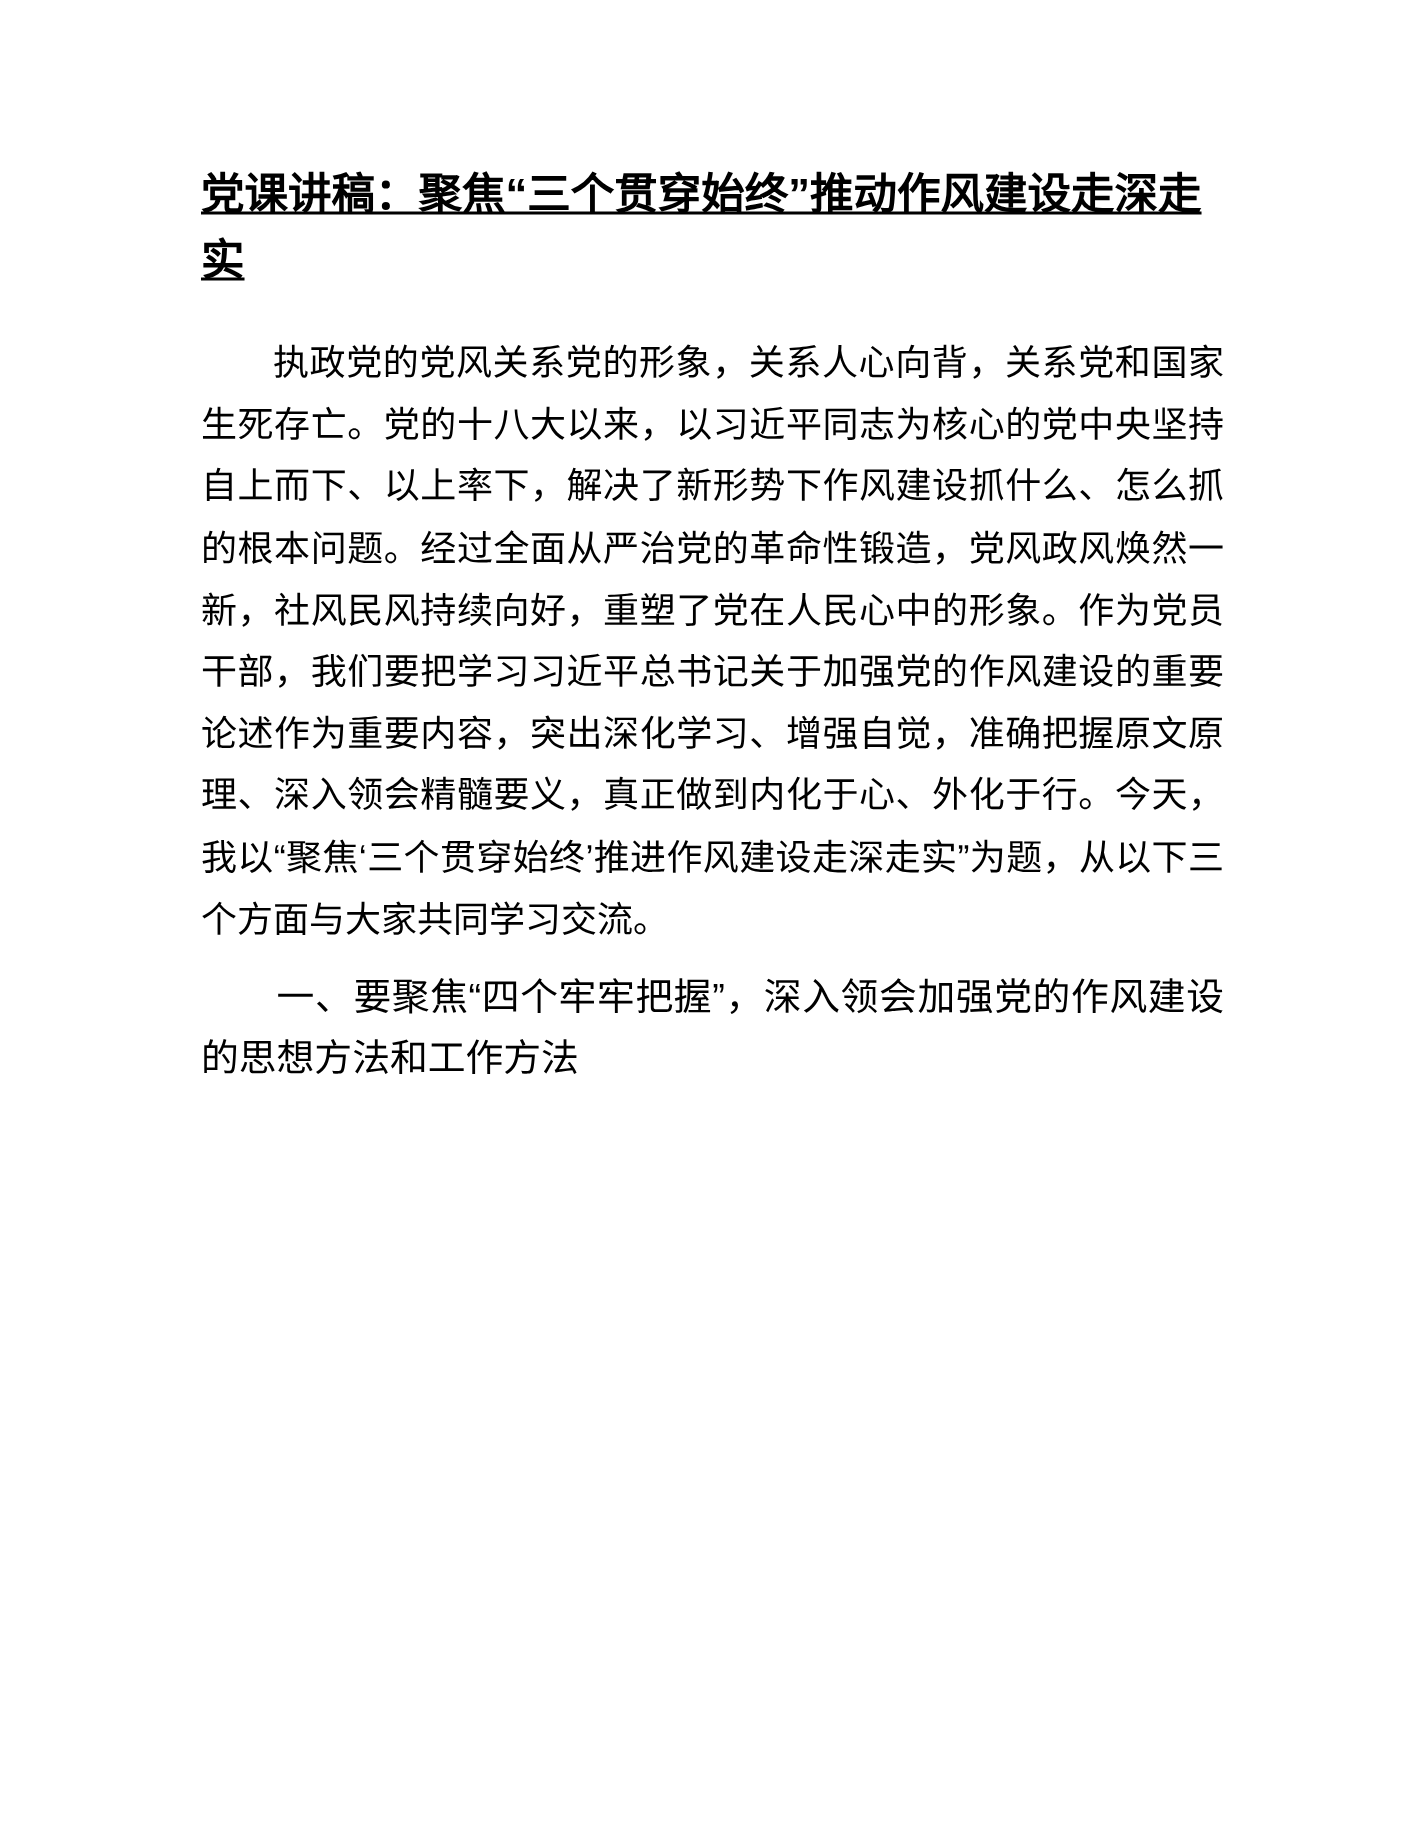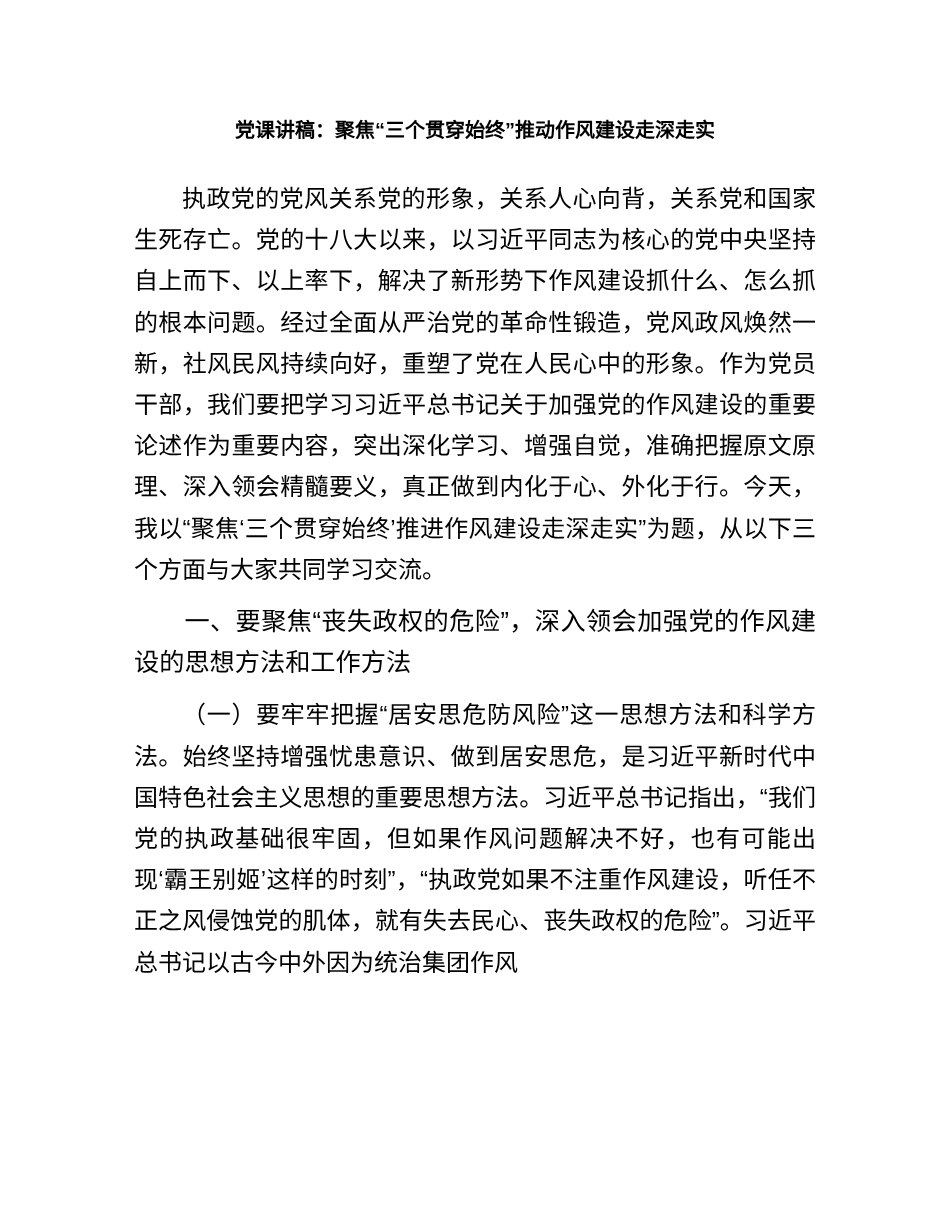--- a/index.html
+++ b/index.html
@@ -19,27 +19,28 @@
     box-sizing: border-box;
     overflow: hidden;
   }
   .content {
     position: absolute;
     left: 134px;
     top: 0;
     width: 682px;
   }
   .doc-title {
-    font-size: 20px;
+    font-size: 29px;
     font-weight: 700;
     line-height: 44px;
-    text-align: center;
+    text-align: left;
     margin: 0;
     padding-top: 108px;
     letter-spacing: 0px;
+    text-decoration: underline;
   }
   .para {
     font-size: 24px;
     line-height: 41.2px;
     text-align: justify;
     text-justify: inter-ideograph;
     margin: 0;
     text-indent: 2em;
     font-weight: 400;
   }
@@ -63,18 +64,17 @@
 </head>
 <body>
 
 <div class="page">
   <div class="content">
 
     <h1 class="doc-title">党课讲稿：聚焦“三个贯穿始终”推动作风建设走深走实</h1>
 
     <p class="para first">执政党的党风关系党的形象，关系人心向背，关系党和国家生死存亡。党的十八大以来，以习近平同志为核心的党中央坚持自上而下、以上率下，解决了新形势下作风建设抓什么、怎么抓的根本问题。经过全面从严治党的革命性锻造，党风政风焕然一新，社风民风持续向好，重塑了党在人民心中的形象。作为党员干部，我们要把学习习近平总书记关于加强党的作风建设的重要论述作为重要内容，突出深化学习、增强自觉，准确把握原文原理、深入领会精髓要义，真正做到内化于心、外化于行。今天，我以“聚焦‘三个贯穿始终’推进作风建设走深走实”为题，从以下三个方面与大家共同学习交流。</p>
 
-    <p class="heading">一、要聚焦“丧失政权的危险”，深入领会加强党的作风建设的思想方法和工作方法</p>
+    <p class="heading">一、要聚焦“四个牢牢把握”，深入领会加强党的作风建设的思想方法和工作方法</p>
 
-    <p class="para spaced">（一）要牢牢把握“居安思危防风险”这一思想方法和科学方法。始终坚持增强忧患意识、做到居安思危，是习近平新时代中国特色社会主义思想的重要思想方法。习近平总书记指出，“我们党的执政基础很牢固，但如果作风问题解决不好，也有可能出现‘霸王别姬’这样的时刻”，“执政党如果不注重作风建设，听任不正之风侵蚀党的肌体，就有失去民心、丧失政权的危险”。习近平总书记以古今中外因为统治集团作风</p>
 
   </div>
 </div>
 
 </body></html>

